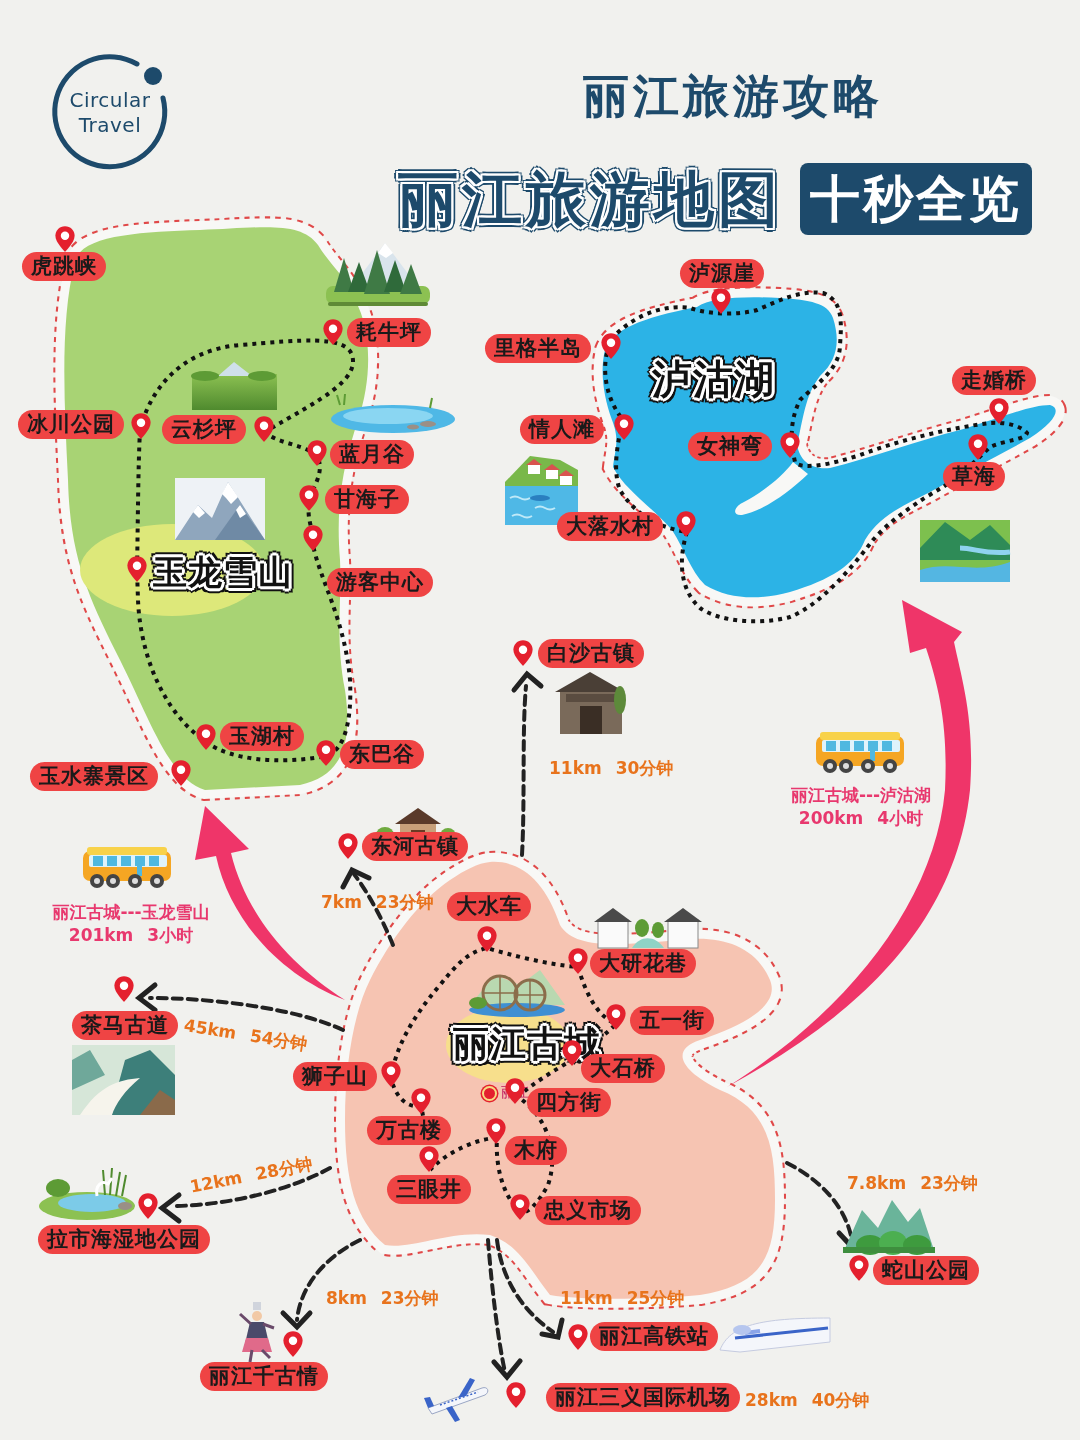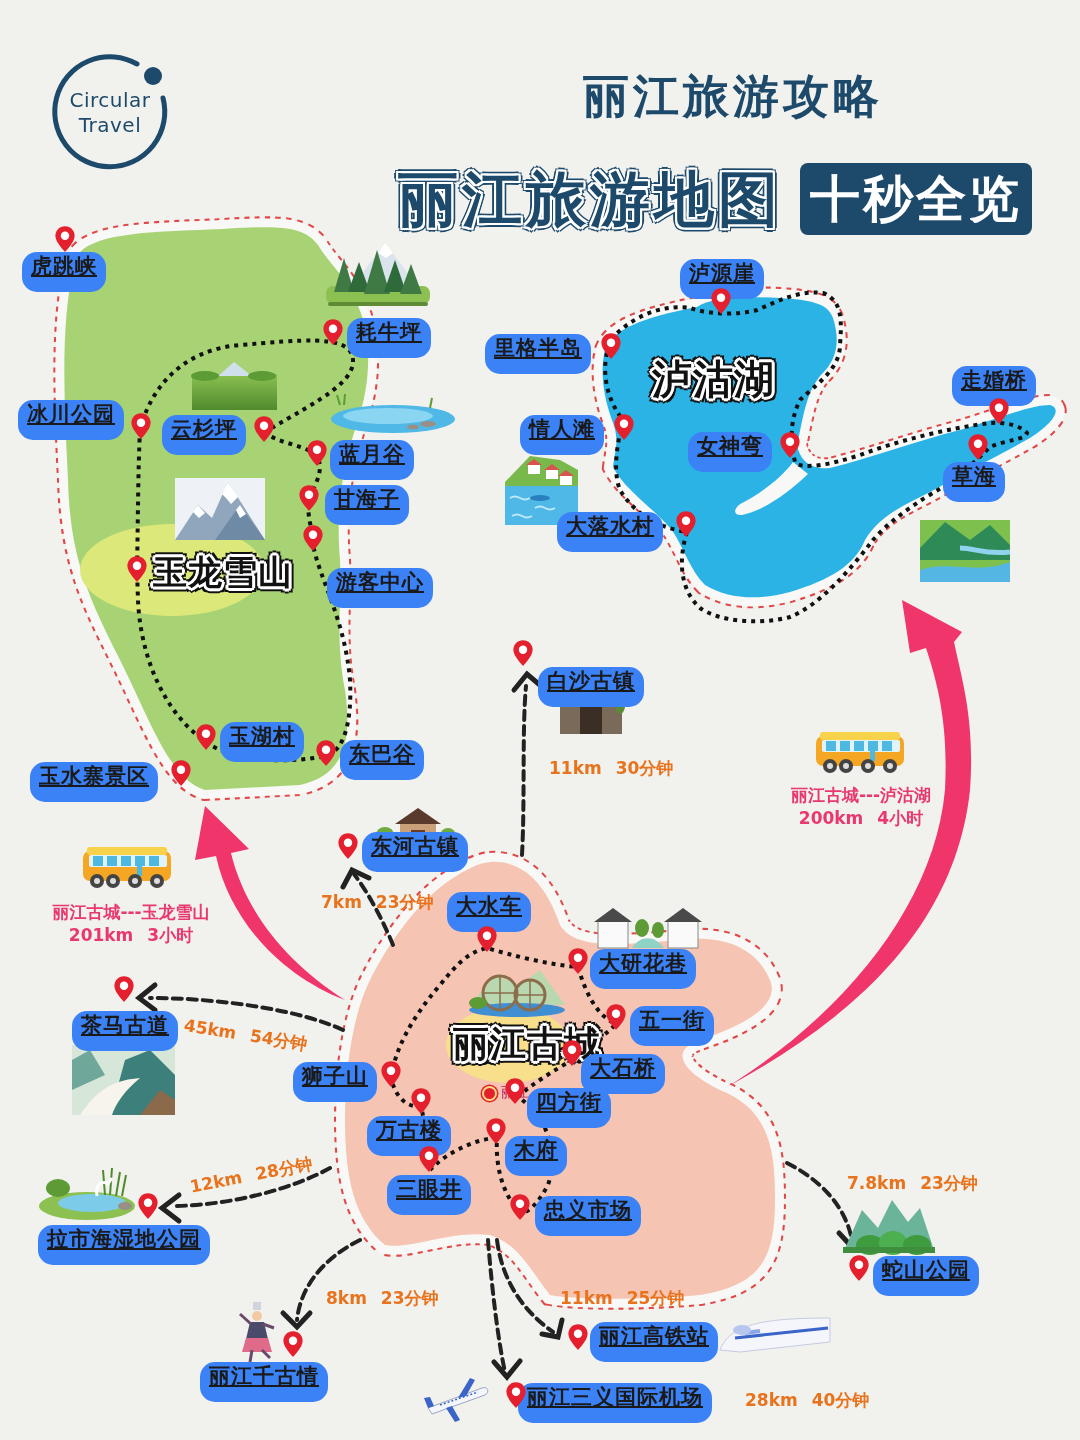--- a/index.html
+++ b/index.html
@@ -1,18 +1,18 @@
 <!DOCTYPE html>
 <html><head>
 <meta charset="utf-8">
 <style>
   html,body{margin:0;padding:0;background:#f1f1ee;}
   .canvas{position:relative;width:1080px;height:1440px;background:#f1f1ee;overflow:hidden;font-family:"DejaVu Sans","Liberation Sans",sans-serif;}
   .layer{position:absolute;left:0;top:0;width:1080px;height:1440px;}
-  .lbl{position:absolute;height:40px;line-height:29px;padding:0 9px;background:#3b82f6;border-radius:15px;font-size:21px;font-weight:bold;color:#1a1a1a;white-space:nowrap;letter-spacing:1px;text-decoration:underline;}
+  .lbl{position:absolute;height:29px;line-height:29px;padding:0 9px;background:#ef4444;border-radius:15px;font-size:21px;font-weight:bold;color:#1a1a1a;white-space:nowrap;letter-spacing:1px;}
   .pin{position:absolute;width:22px;height:28px;}
   .dist{position:absolute;font-size:17px;font-weight:bold;color:#e8731c;white-space:nowrap;}
   .dist .t{margin-left:14px;}
   .route{position:absolute;font-size:17px;font-weight:bold;color:#e8386e;text-align:center;width:220px;line-height:23px;white-space:nowrap;}
   .route .t{margin-left:14px;}
   .big{position:absolute;font-weight:900;color:#111;white-space:nowrap;letter-spacing:1px;
     text-shadow:3px 0 #fff,-3px 0 #fff,0 3px #fff,0 -3px #fff,2px 2px #fff,-2px -2px #fff,2px -2px #fff,-2px 2px #fff,
     5px 0 #111,-5px 0 #111,0 5px #111,0 -5px #111,4px 4px #111,-4px -4px #111,4px -4px #111,-4px 4px #111;}
   .logo-text{position:absolute;font-family:"DejaVu Sans",sans-serif;color:#1d4a6b;font-size:20px;width:120px;text-align:center;letter-spacing:0.5px;}
   .tagline{position:absolute;left:206px;top:94px;font-size:24px;color:#1d4a6b;letter-spacing:17px;white-space:nowrap;}
@@ -262,21 +262,21 @@
   <div class="subtitle">丽江旅游地图</div>
   <div class="badge">十秒全览</div>
 
   <div class="big" style="left:652px;top:352px;font-size:40px;">泸沽湖</div>
   <div class="big" style="left:153px;top:550px;font-size:34px;">玉龙雪山</div>
   <div class="big" style="left:453px;top:1020px;font-size:36px;">丽江古城</div>
   <div class="city-marker"><span class="city-dot"></span><span>丽江</span></div>
 
   <div class="lbl" style="left:22px;top:252px;">虎跳峡</div>
   <div class="lbl" style="left:347px;top:318px;">耗牛坪</div>
-  <div class="lbl" style="left:18px;top:400px;">冰川公园</div>
+  <div class="lbl" style="left:18px;top:410px;">冰川公园</div>
   <div class="lbl" style="left:162px;top:415px;">云杉坪</div>
   <div class="lbl" style="left:330px;top:440px;">蓝月谷</div>
   <div class="lbl" style="left:325px;top:485px;">甘海子</div>
   <div class="lbl" style="left:327px;top:523px;margin-top:45px;">游客中心</div>
   <div class="lbl" style="left:220px;top:722px;text-align:right;">玉湖村</div>
   <div class="lbl" style="left:340px;top:740px;">东巴谷</div>
   <div class="lbl" style="left:30px;top:762px;">玉水寨景区</div>
 
   <div class="lbl" style="left:680px;top:259px;">泸源崖</div>
   <div class="lbl" style="left:485px;top:334px;">里格半岛</div>
@@ -290,27 +290,27 @@
   <div class="lbl" style="left:590px;top:949px;">大研花巷</div>
   <div class="lbl" style="left:630px;top:1006px;">五一街</div>
   <div class="lbl" style="left:581px;top:1054px;">大石桥</div>
   <div class="lbl" style="left:527px;top:1088px;">四方街</div>
   <div class="lbl" style="left:293px;top:1062px;">狮子山</div>
   <div class="lbl" style="left:367px;top:1116px;">万古楼</div>
   <div class="lbl" style="left:505px;top:1136px;">木府</div>
   <div class="lbl" style="left:387px;top:1175px;">三眼井</div>
   <div class="lbl" style="left:535px;top:1196px;">忠义市场</div>
 
-  <div class="lbl" style="left:538px;top:639px;margin-top:28px;">白沙古镇</div>
+  <div class="lbl" style="left:538px;top:639px;">白沙古镇</div>
   <div class="lbl" style="left:362px;top:832px;">东河古镇</div>
   <div class="lbl" style="left:72px;top:1011px;">茶马古道</div>
   <div class="lbl" style="left:38px;top:1225px;">拉市海湿地公园</div>
   <div class="lbl" style="left:200px;top:1362px;">丽江千古情</div>
   <div class="lbl" style="left:590px;top:1322px;">丽江高铁站</div>
-  <div class="lbl" style="left:518px;top:1383px;text-align:right;">丽江三义国际机场</div>
+  <div class="lbl" style="left:546px;top:1383px;text-align:right;">丽江三义国际机场</div>
   <div class="lbl" style="left:873px;top:1256px;">蛇山公园</div>
 
   <div class="dist" style="left:549px;top:757px;"><span>11km</span><span class="t">30分钟</span></div>
   <div class="dist" style="left:321px;top:891px;"><span>7km</span><span class="t">23分钟</span></div>
   <div class="dist" style="left:186px;top:1014px;transform:rotate(9deg);transform-origin:left top;"><span>45km</span><span class="t">54分钟</span></div>
   <div class="dist" style="left:188px;top:1176px;transform:rotate(-11deg);transform-origin:left top;"><span>12km</span><span class="t">28分钟</span></div>
   <div class="dist" style="left:326px;top:1287px;"><span>8km</span><span class="t">23分钟</span></div>
   <div class="dist" style="left:560px;top:1287px;"><span>11km</span><span class="t">25分钟</span></div>
   <div class="dist" style="left:745px;top:1389px;"><span>28km</span><span class="t">40分钟</span></div>
   <div class="dist" style="left:847px;top:1172px;"><span>7.8km</span><span class="t">23分钟</span></div>

